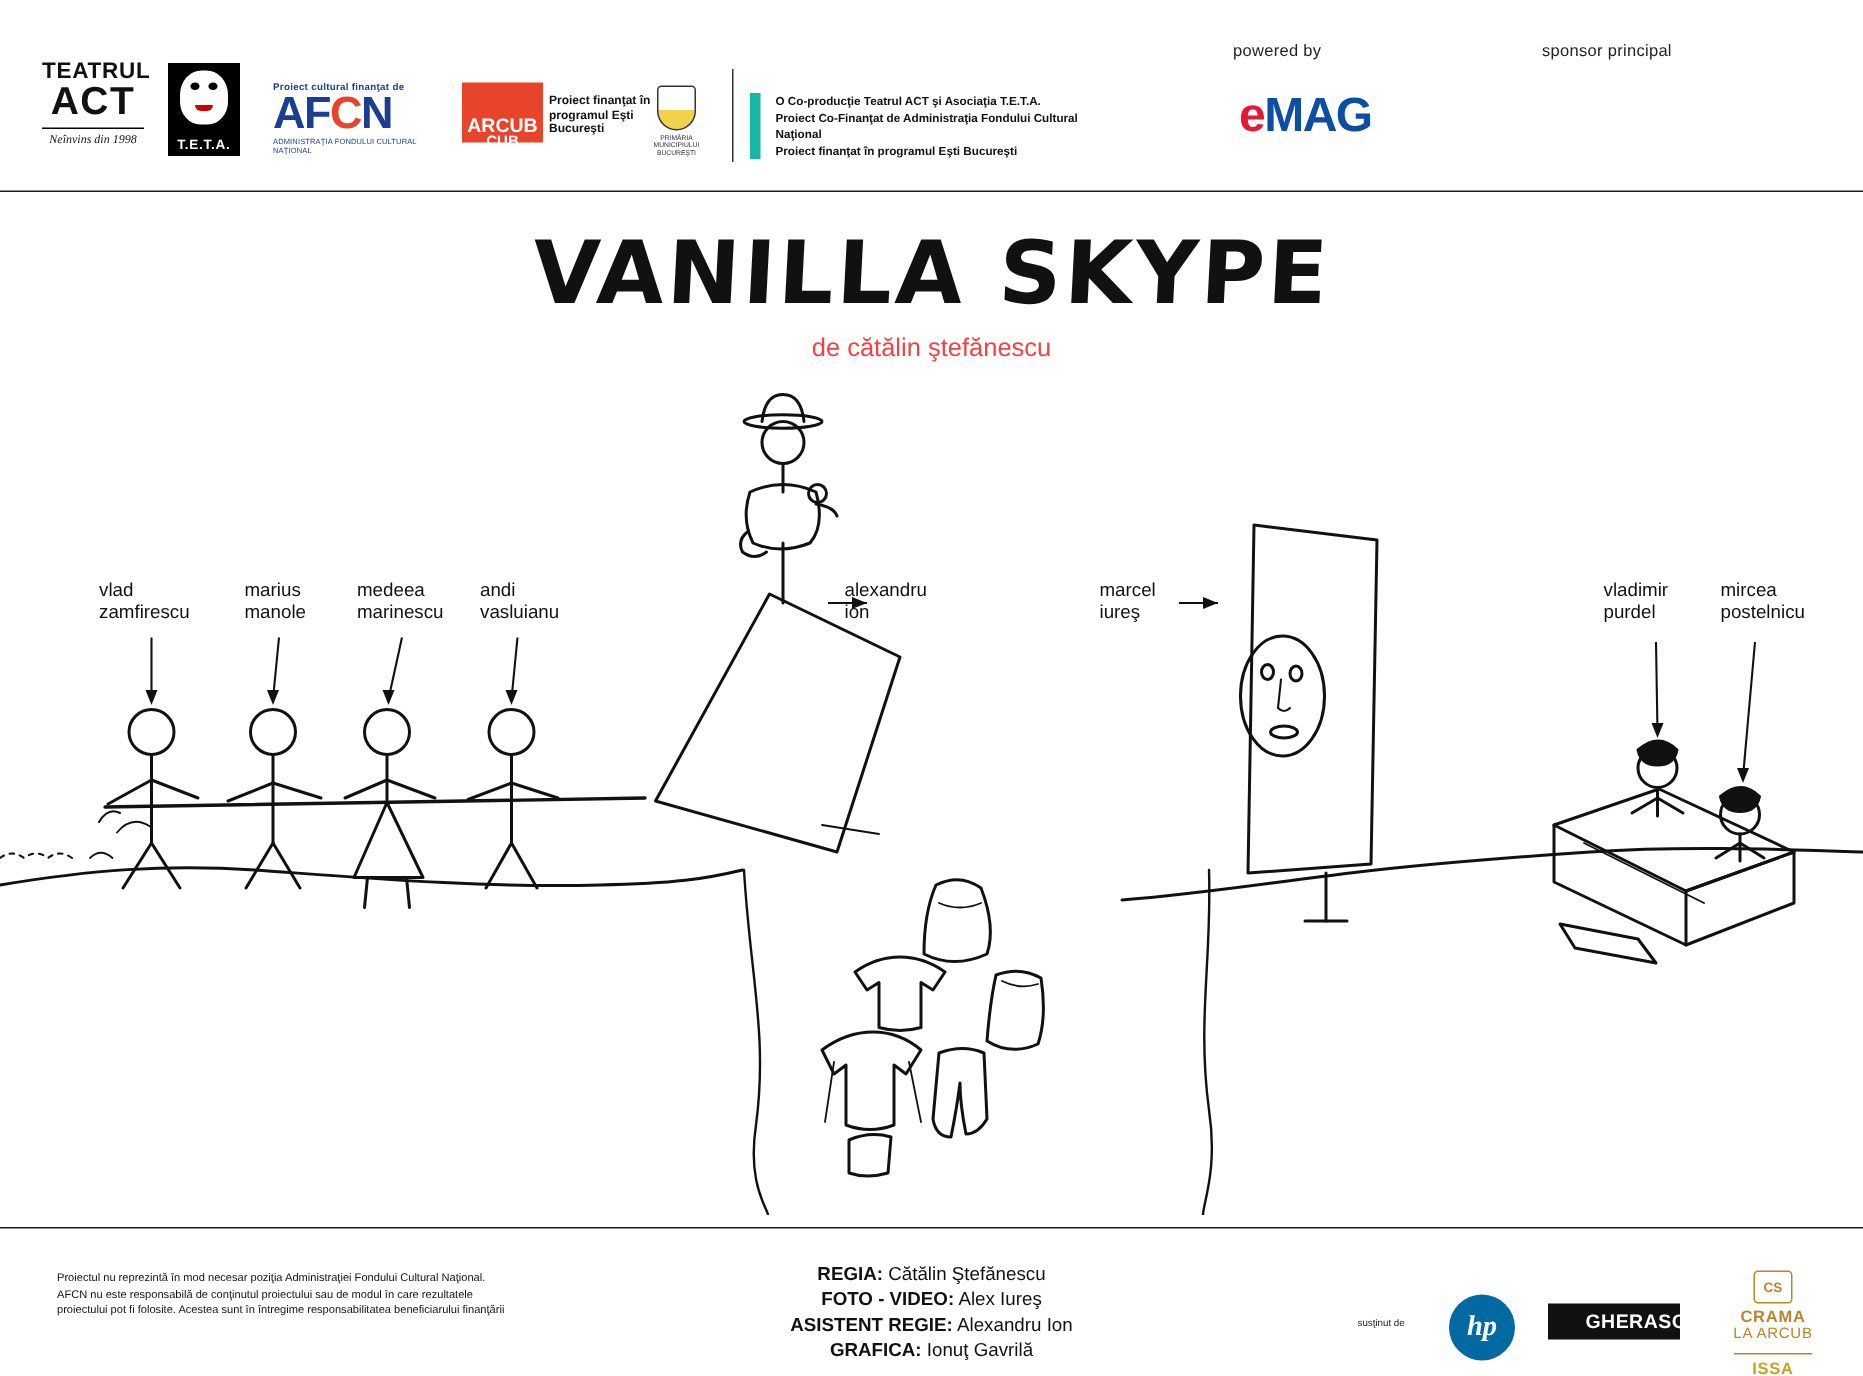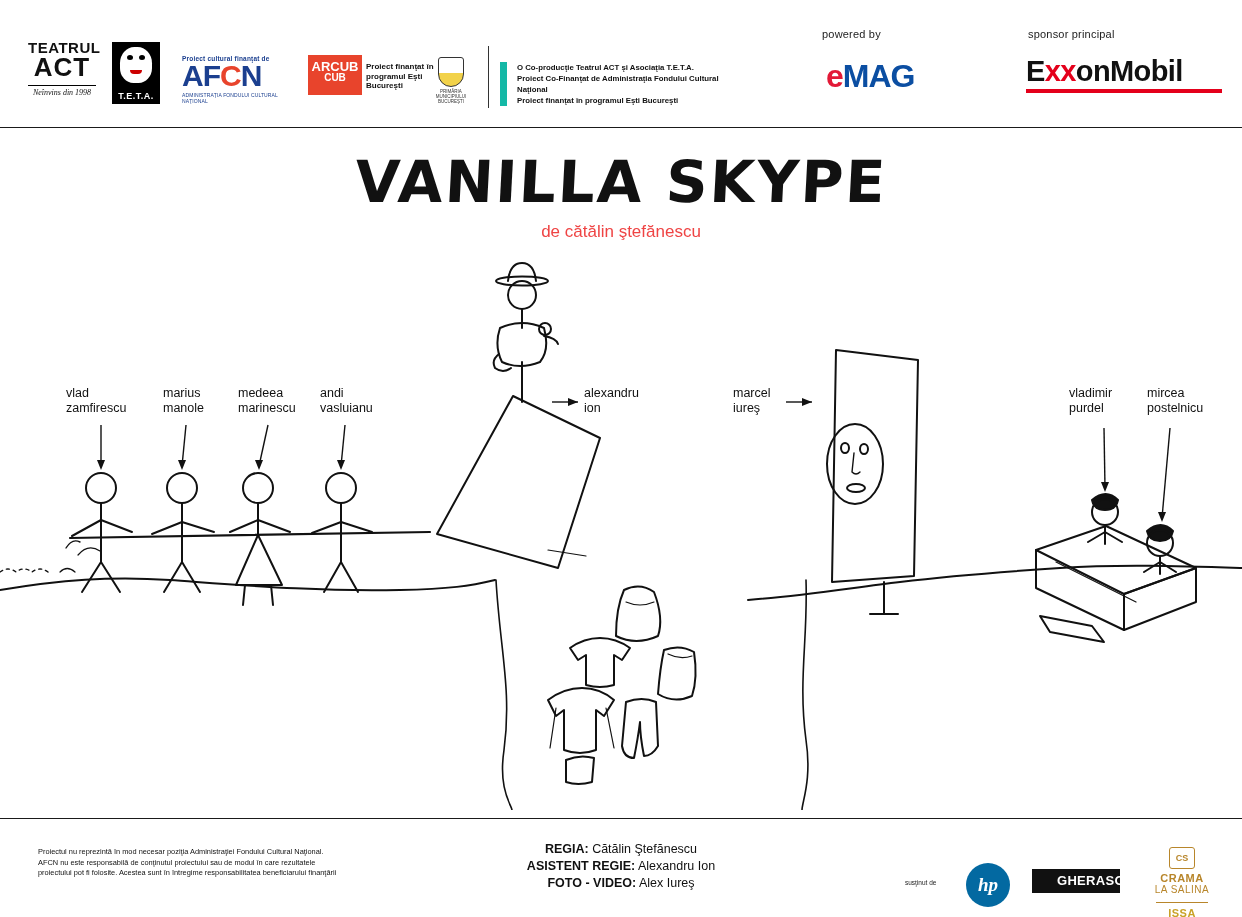--- a/index.html
+++ b/index.html
@@ -69,21 +69,21 @@
     font-size: 30px; font-weight: bold; color: #1b3f8f; line-height: .95; letter-spacing: -1px;
   }
   .logo-afcn .word .o { color: #e8442c; }
   .logo-afcn .sub { font-size: 5px; color: #1b3f8f; letter-spacing: .1px; margin-top: 1px; }
   
   .logo-red {
     position: absolute; left: 308px; top: 55px; width: 54px; height: 40px;
     background: #e8442c;
   }
   .logo-red .rt {
-    color: #fff; font-size: 13px; font-weight: bold; text-align: center; line-height: 13px; padding-top: 5px;
+    color: #fff; font-size: 13px; font-weight: bold; text-align: center; line-height: 13px; padding-top: 22px;
   }
   .logo-red .rt2 { color: #fff; font-size: 10px; font-weight: bold; text-align: center; line-height: 10px; }
   .logo-fin {
     position: absolute; left: 366px; top: 62px; width: 86px;
     font-size: 8px; font-weight: bold; line-height: 9.5px; color: #111;
   }
   
   .logo-crest {
     position: absolute; left: 428px; top: 55px; width: 46px; height: 46px;
     text-align: center;
@@ -226,24 +226,20 @@
   <div class="coprod">
     <div>O Co-producţie Teatrul ACT şi Asociaţia T.E.T.A.</div>
     <div>Proiect Co-Finanţat de Administraţia Fondului Cultural Naţional</div>
     <div>Proiect finanţat în programul Eşti Bucureşti</div>
   </div>
 
   <div class="powered-label">powered by</div>
   <div class="logo-emag"><span class="e">e</span><span class="mag">MAG</span></div>
 
   <div class="sponsor-label">sponsor principal</div>
-  <div class="logo-exxon">
-    <div class="txt"><span>E</span><span class="x">xx</span><span>onMobil</span></div>
-    <div class="bar"></div>
-  </div>
 </div>
 
 <div class="title">
   <div class="main">VANILLA SKYPE</div>
   <div class="sub">de cătălin ştefănescu</div>
 </div>
 
 <div class="stage">
   <svg width="1242" height="560" viewBox="0 0 1242 560">
     <g fill="none" stroke="#111" stroke-width="2" stroke-linecap="round" stroke-linejoin="round">
@@ -363,21 +359,21 @@
     <div>manole</div>
   </div>
   <div class="nm" style="left:238px; top:136px;">
     <div>medeea</div>
     <div>marinescu</div>
   </div>
   <div class="nm" style="left:320px; top:136px;">
     <div>andi</div>
     <div>vasluianu</div>
   </div>
-  <div class="nm" style="left:584px; top:136px;">
+  <div class="nm" style="left:563px; top:136px;">
     <div>alexandru</div>
     <div>ion</div>
   </div>
   <div class="nm" style="left:733px; top:136px;">
     <div>marcel</div>
     <div>iureş</div>
   </div>
   <div class="nm" style="left:1069px; top:136px;">
     <div>vladimir</div>
     <div>purdel</div>
@@ -394,32 +390,36 @@
     <div>AFCN nu este responsabilă de conţinutul proiectului sau de modul în care rezultatele</div>
     <div>proiectului pot fi folosite. Acestea sunt în întregime responsabilitatea beneficiarului finanţării</div>
   </div>
 
   <div class="credits">
     <div>
       <span class="k">REGIA:</span>
       <span>Cătălin Ştefănescu</span>
     </div>
     <div>
+      <span class="k">FOTO - VIDEO:</span>
+      <span>Alex Iureş</span>
+    </div>
+    <div>
       <span class="k">ASISTENT REGIE:</span>
       <span>Alexandru Ion</span>
     </div>
     <div>
-      <span class="k">FOTO - VIDEO:</span>
-      <span>Alex Iureş</span>
+      <span class="k">GRAFICA:</span>
+      <span>Ionuţ Gavrilă</span>
     </div>
   </div>
 
   <div class="sustinut">susţinut de</div>
   <div class="logo-hp">hp</div>
   <div class="logo-gherasos">GHERASOS</div>
   <div class="logo-crama">
     <div class="mark">CS</div>
     <div class="c1">CRAMA</div>
-    <div class="c2">LA SALINA</div>
+    <div class="c2">LA ARCUB</div>
     <div class="rule"></div>
     <div class="issa">ISSA</div>
   </div>
 </div>
 
 </body></html>

